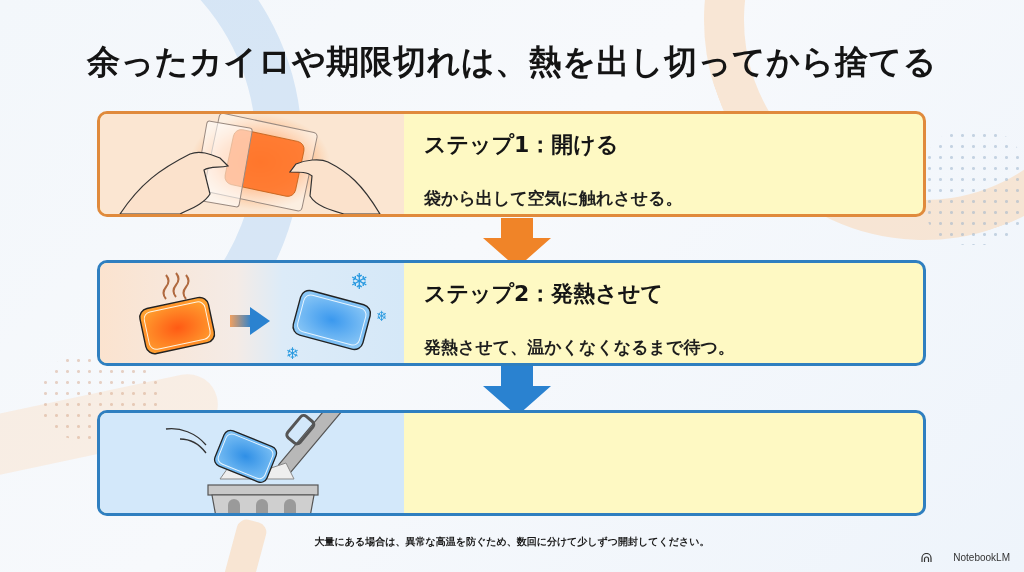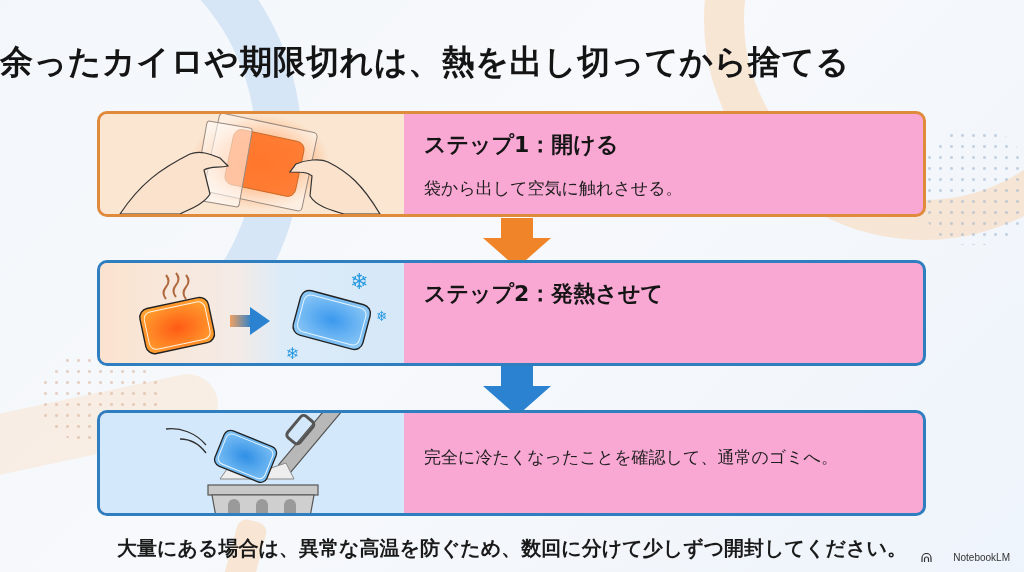--- a/index.html
+++ b/index.html
@@ -32,50 +32,50 @@
   .dots {
     position:absolute;
     background-image: radial-gradient(circle, rgba(210,160,130,0.45) 1.3px, transparent 1.6px);
     background-size:11px 11px;
   }
   .dots-left { left:40px; top:355px; width:120px; height:85px; border-radius:40px; }
   .dots-right { right:0; top:130px; width:100px; height:115px; border-radius:40px;
     background-image: radial-gradient(circle, rgba(150,175,200,0.5) 1.3px, transparent 1.6px); }
 
   .title {
-    position:absolute; left:0; right:0; top:40px; 
+    position:absolute; left:0; right:0; top:40px; text-align:center;
     font-size:33px; font-weight:bold; letter-spacing:0.5px; color:#141414;
   }
   .card {
     position:absolute; left:97px; width:829px; height:106px;
-    border:3px solid; border-radius:10px; background:#f9a8d4; overflow:hidden;
+    border:3px solid; border-radius:10px; background:#fef9c3; overflow:hidden;
     box-sizing:border-box;
   }
   .card.s1 { top:111px; border-color:#e08a3c; }
   .card.s2 { top:260px; border-color:#2f7fc0; }
   .card.s3 { top:410px; border-color:#2f7fc0; }
   .card .pic {
     position:absolute; left:0; top:0; bottom:0; width:304px;
   }
   .card.s1 .pic { background:#fbe6d2; }
   .card.s2 .pic { background:linear-gradient(90deg,#fbe3cf 0%, #f4ebe6 45%, #dcebf8 60%, #d5e8f8 100%); }
   .card.s3 .pic { background:#d3e8fa; }
   .card .text {
     position:absolute; left:324px; top:16px; right:20px;
   }
   .step-title { font-size:22px; font-weight:bold; color:#151515; line-height:30px; }
-  .step-desc { font-size:17px; font-weight:normal; color:#1e1e1e; line-height:28px; margin-top:14px; }
+  .step-desc { font-size:17px; font-weight:bold; color:#1e1e1e; line-height:28px; margin-top:24px; }
 
   .arrow { position:absolute; left:477px; width:80px; height:50px; }
   .arrow.a1 { top:218px; }
   .arrow.a2 { top:366px; }
 
   .footer-note {
     position:absolute; left:0; right:0; top:535px; text-align:center;
-    font-size:20px; font-weight:bold; color:#1a1a1a;
+    font-size:10px; font-weight:bold; color:#1a1a1a;
   }
   .brand {
     position:absolute; right:14px; top:552px; font-size:10px; color:#333;
     font-family:"Liberation Sans", sans-serif; display:flex; align-items:center; gap:21px;
   }
 </style>
 </head>
 <body>
 
 <div class="bg-arc-blue"></div>
@@ -147,20 +147,21 @@
         <rect x="196" y="34" width="72" height="46" rx="9" fill="url(#cold)" stroke="#222" stroke-width="1.4"></rect>
         <rect x="200" y="38" width="64" height="38" rx="7" fill="none" stroke="#e6f4ff" stroke-width="1"></rect>
       </g>
       <text x="250" y="26" font-size="22" fill="#2a9ae0" font-family="DejaVu Sans, sans-serif">❄</text>
       <text x="276" y="58" font-size="14" fill="#2a9ae0" font-family="DejaVu Sans, sans-serif">❄</text>
       <text x="186" y="96" font-size="16" fill="#2a9ae0" font-family="DejaVu Sans, sans-serif">❄</text>
     </svg>
   </div>
   <div class="text">
     <div class="step-title">ステップ2：発熱させて</div>
+    <div class="step-desc">発熱させて、温かくなくなるまで待つ。</div>
   </div>
 </div>
 
 <svg class="arrow a2" viewBox="0 0 80 50">
   <path d="M24 0 H56 V20 H74 L40 50 L6 20 H24 Z" fill="#2a82d0"></path>
 </svg>
 
 <div class="card s3">
   <div class="pic">
     <svg width="304" height="100" viewBox="0 0 304 100">
@@ -182,21 +183,20 @@
       <rect x="128" y="86" width="12" height="20" rx="6" fill="#9a9a9a"></rect>
       <rect x="156" y="86" width="12" height="20" rx="6" fill="#9a9a9a"></rect>
       <rect x="184" y="86" width="12" height="20" rx="6" fill="#9a9a9a"></rect>
       <g transform="rotate(22 145 42)">
         <rect x="118" y="24" width="56" height="38" rx="7" fill="url(#cold3)" stroke="#222" stroke-width="1.3"></rect>
         <rect x="121" y="27" width="50" height="32" rx="6" fill="none" stroke="#e6f4ff" stroke-width="1"></rect>
       </g>
     </svg>
   </div>
   <div class="text">
-    <div class="step-desc">完全に冷たくなったことを確認して、通常のゴミへ。</div>
   </div>
 </div>
 
 <div class="footer-note">大量にある場合は、異常な高温を防ぐため、数回に分けて少しずつ開封してください。</div>
 
 <div class="brand">
   <svg width="11" height="9" viewBox="0 0 11 9">
     <path d="M1 9 V5 A4.5 4.5 0 0 1 10 5 V9" fill="none" stroke="#333" stroke-width="1.2"></path>
     <path d="M3.5 9 V6 A2 2 0 0 1 7.5 6 V9" fill="none" stroke="#333" stroke-width="1.2"></path>
   </svg>

